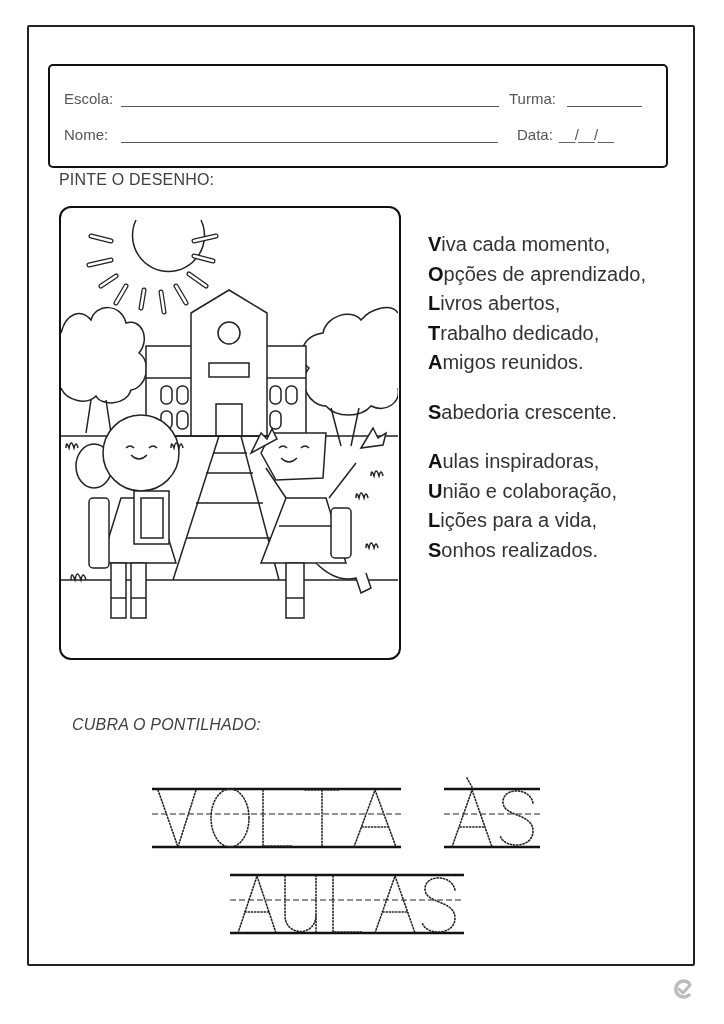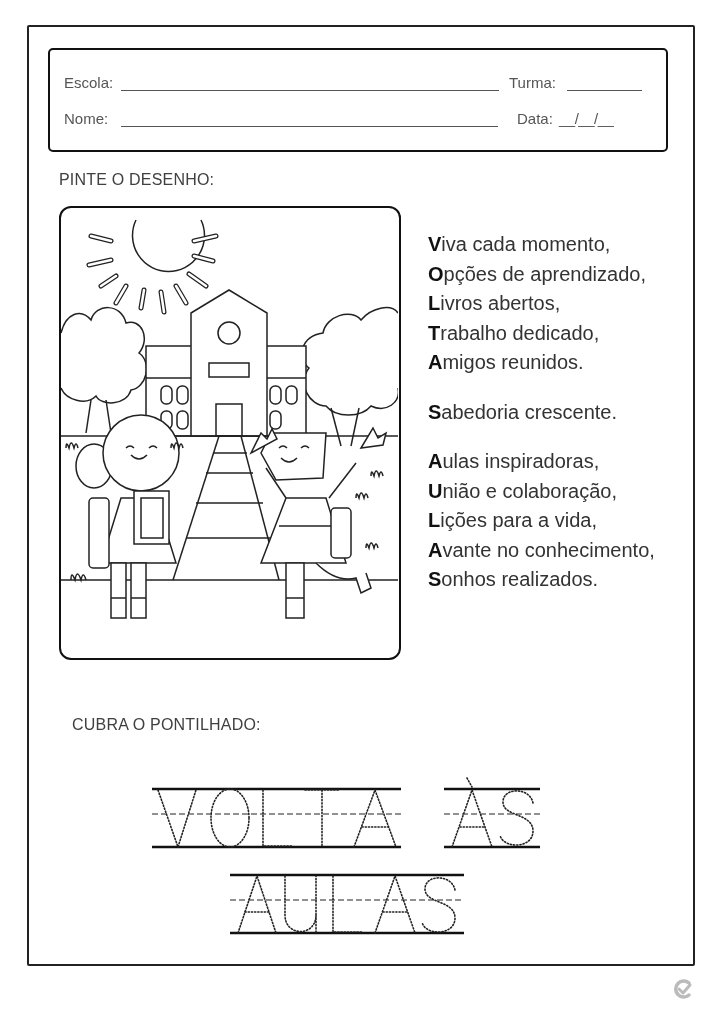--- a/index.html
+++ b/index.html
@@ -1,20 +1,20 @@
 <!DOCTYPE html>
 <html><head>
 <meta charset="utf-8">
 <style>
   html, body { margin:0; padding:0; background:#fff; }
   body { width:724px; height:1024px; position:relative; overflow:hidden;
          font-family:"Liberation Sans", "DejaVu Sans", sans-serif; color:#333; }
   .frame { position:absolute; left:27px; top:25px; width:668px; height:941px;
            border:2px solid #222; border-radius:2px; box-sizing:border-box; }
-  .header-box { position:absolute; left:48px; top:48px; width:620px; height:104px;
+  .header-box { position:absolute; left:48px; top:64px; width:620px; height:104px;
            border:2.5px solid #111; border-radius:5px; box-sizing:border-box; }
   .hrow { position:absolute; left:14px; right:14px; font-size:15px; color:#555; font-weight:300; }
   .hrow .lbl { position:absolute; top:0; }
   .hrow .line { position:absolute; border-bottom:1px solid #555; height:16px; }
   .section-label { position:absolute; font-size:16px; color:#404040; letter-spacing:0.2px; }
   .picture-box { position:absolute; left:59px; top:206px; width:342px; height:454px;
            border:2.5px solid #111; border-radius:12px; box-sizing:border-box; overflow:hidden; }
   .poem { position:absolute; left:428px; font-size:20px; color:#333; line-height:29.5px; }
   .poem .verse { margin:0 0 15px 0; }
   .poem .ln { display:block; white-space:nowrap; }
@@ -156,26 +156,25 @@
     <span class="ln"><span class="cap">T</span><span>rabalho dedicado,</span></span>
     <span class="ln"><span class="cap">A</span><span>migos reunidos.</span></span>
   </div>
   <div class="verse" style="margin-top:20px;">
     <span class="ln"><span class="cap">S</span><span>abedoria crescente.</span></span>
   </div>
   <div class="verse" style="margin-top:20px;">
     <span class="ln"><span class="cap">A</span><span>ulas inspiradoras,</span></span>
     <span class="ln"><span class="cap">U</span><span>nião e colaboração,</span></span>
     <span class="ln"><span class="cap">L</span><span>ições para a vida,</span></span>
-    <span class="ln"><span class="cap">A</span><span>vante no conhecimento,</span></span>
     <span class="ln"><span class="cap">S</span><span>onhos realizados.</span></span>
   </div>
 </div>
 
-<div class="section-label" style="left:72px; top:716px;">CUBRA O PONTILHADO:</div>
+<div class="section-label" style="left:72px; top:716px;font-style:italic;">CUBRA O PONTILHADO:</div>
 
 <svg class="trace" style="left:140px; top:775px;" width="420" height="170" viewBox="0 0 420 170">
   <g stroke="#111" stroke-width="2.5">
     <line x1="12" y1="14" x2="261" y2="14"></line>
     <line x1="12" y1="72" x2="261" y2="72"></line>
     <line x1="304" y1="14" x2="400" y2="14"></line>
     <line x1="304" y1="72" x2="400" y2="72"></line>
     <line x1="90" y1="100" x2="324" y2="100"></line>
     <line x1="90" y1="158" x2="324" y2="158"></line>
   </g>

